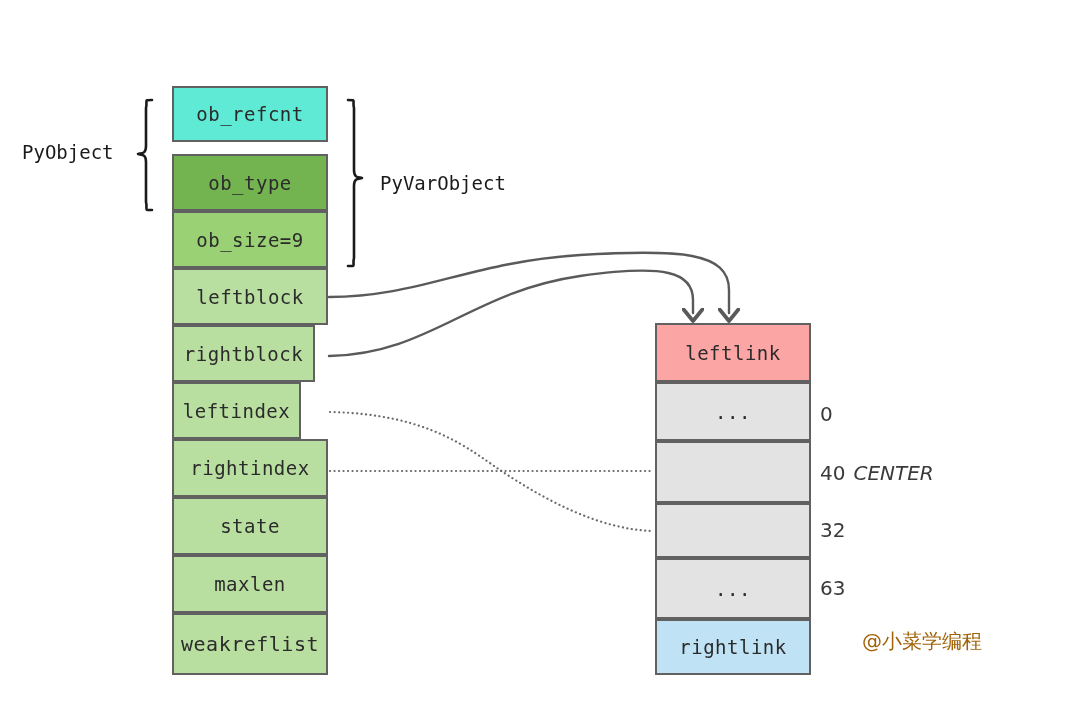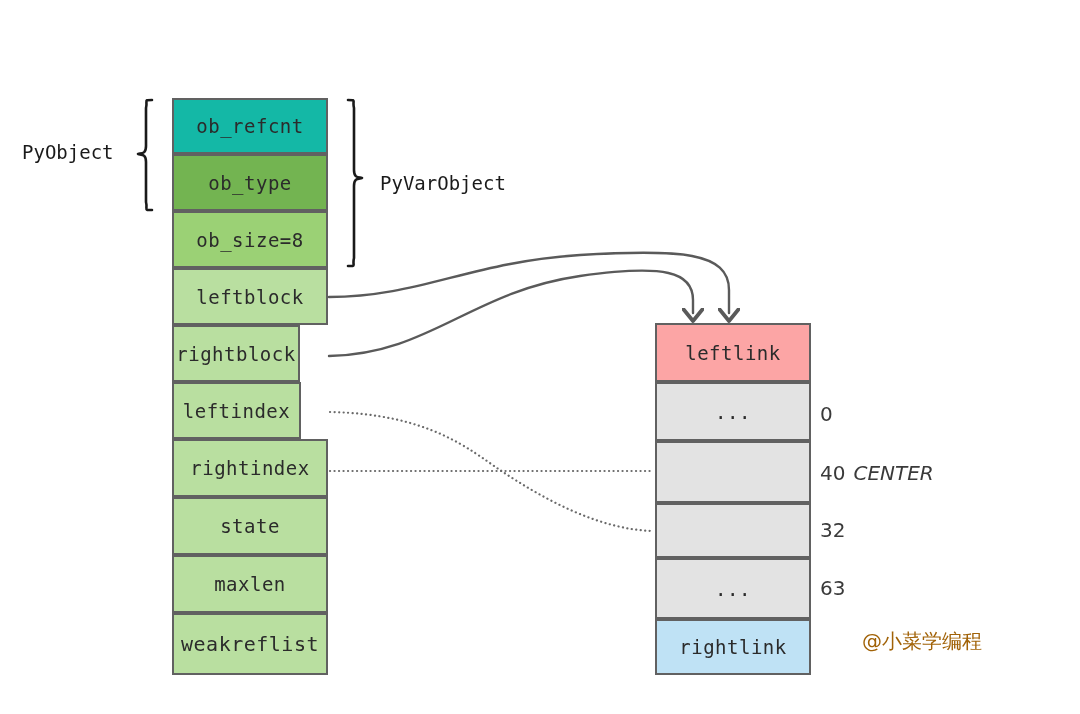--- a/index.html
+++ b/index.html
@@ -86,33 +86,33 @@
 </head>
 <body>
 
 <div id="canvas">
 
 
   <div class="brace-label" style="left:22px; top:141px;">PyObject</div>
 
   <div class="brace-label" style="left:380px; top:172px;">PyVarObject</div>
 
-  <div class="cell" style="left:172px; top:98px;  width:156px; height:56px; background:#14b8a6;">
+  <div class="cell" style="left:172px; top:86px;  width:156px; height:56px; background:#5eead4;">
     <span>ob_refcnt</span>
   </div>
   <div class="cell" style="left:172px; top:154px; width:156px; height:57px; background:#73b451;">
     <span>ob_type</span>
   </div>
   <div class="cell" style="left:172px; top:211px; width:156px; height:57px; background:#9bd175;">
-    <span>ob_size=8</span>
+    <span>ob_size=9</span>
   </div>
   <div class="cell" style="left:172px; top:268px; width:156px; height:57px; background:#b9dfa0;">
     <span>leftblock</span>
   </div>
-  <div class="cell" style="left:172px; top:325px; width:128px; height:57px; background:#b9dfa0;align-items:center;">
+  <div class="cell" style="left:172px; top:325px; width:143px; height:57px; background:#b9dfa0;align-items:center;">
     <span>rightblock</span>
   </div>
   <div class="cell" style="left:172px; top:382px; width:129px; height:57px; background:#b9dfa0;">
     <span>leftindex</span>
   </div>
   <div class="cell" style="left:172px; top:439px; width:156px; height:58px; background:#b9dfa0;">
     <span>rightindex</span>
   </div>
   <div class="cell" style="left:172px; top:497px; width:156px; height:58px; background:#b9dfa0;">
     <span>state</span>

